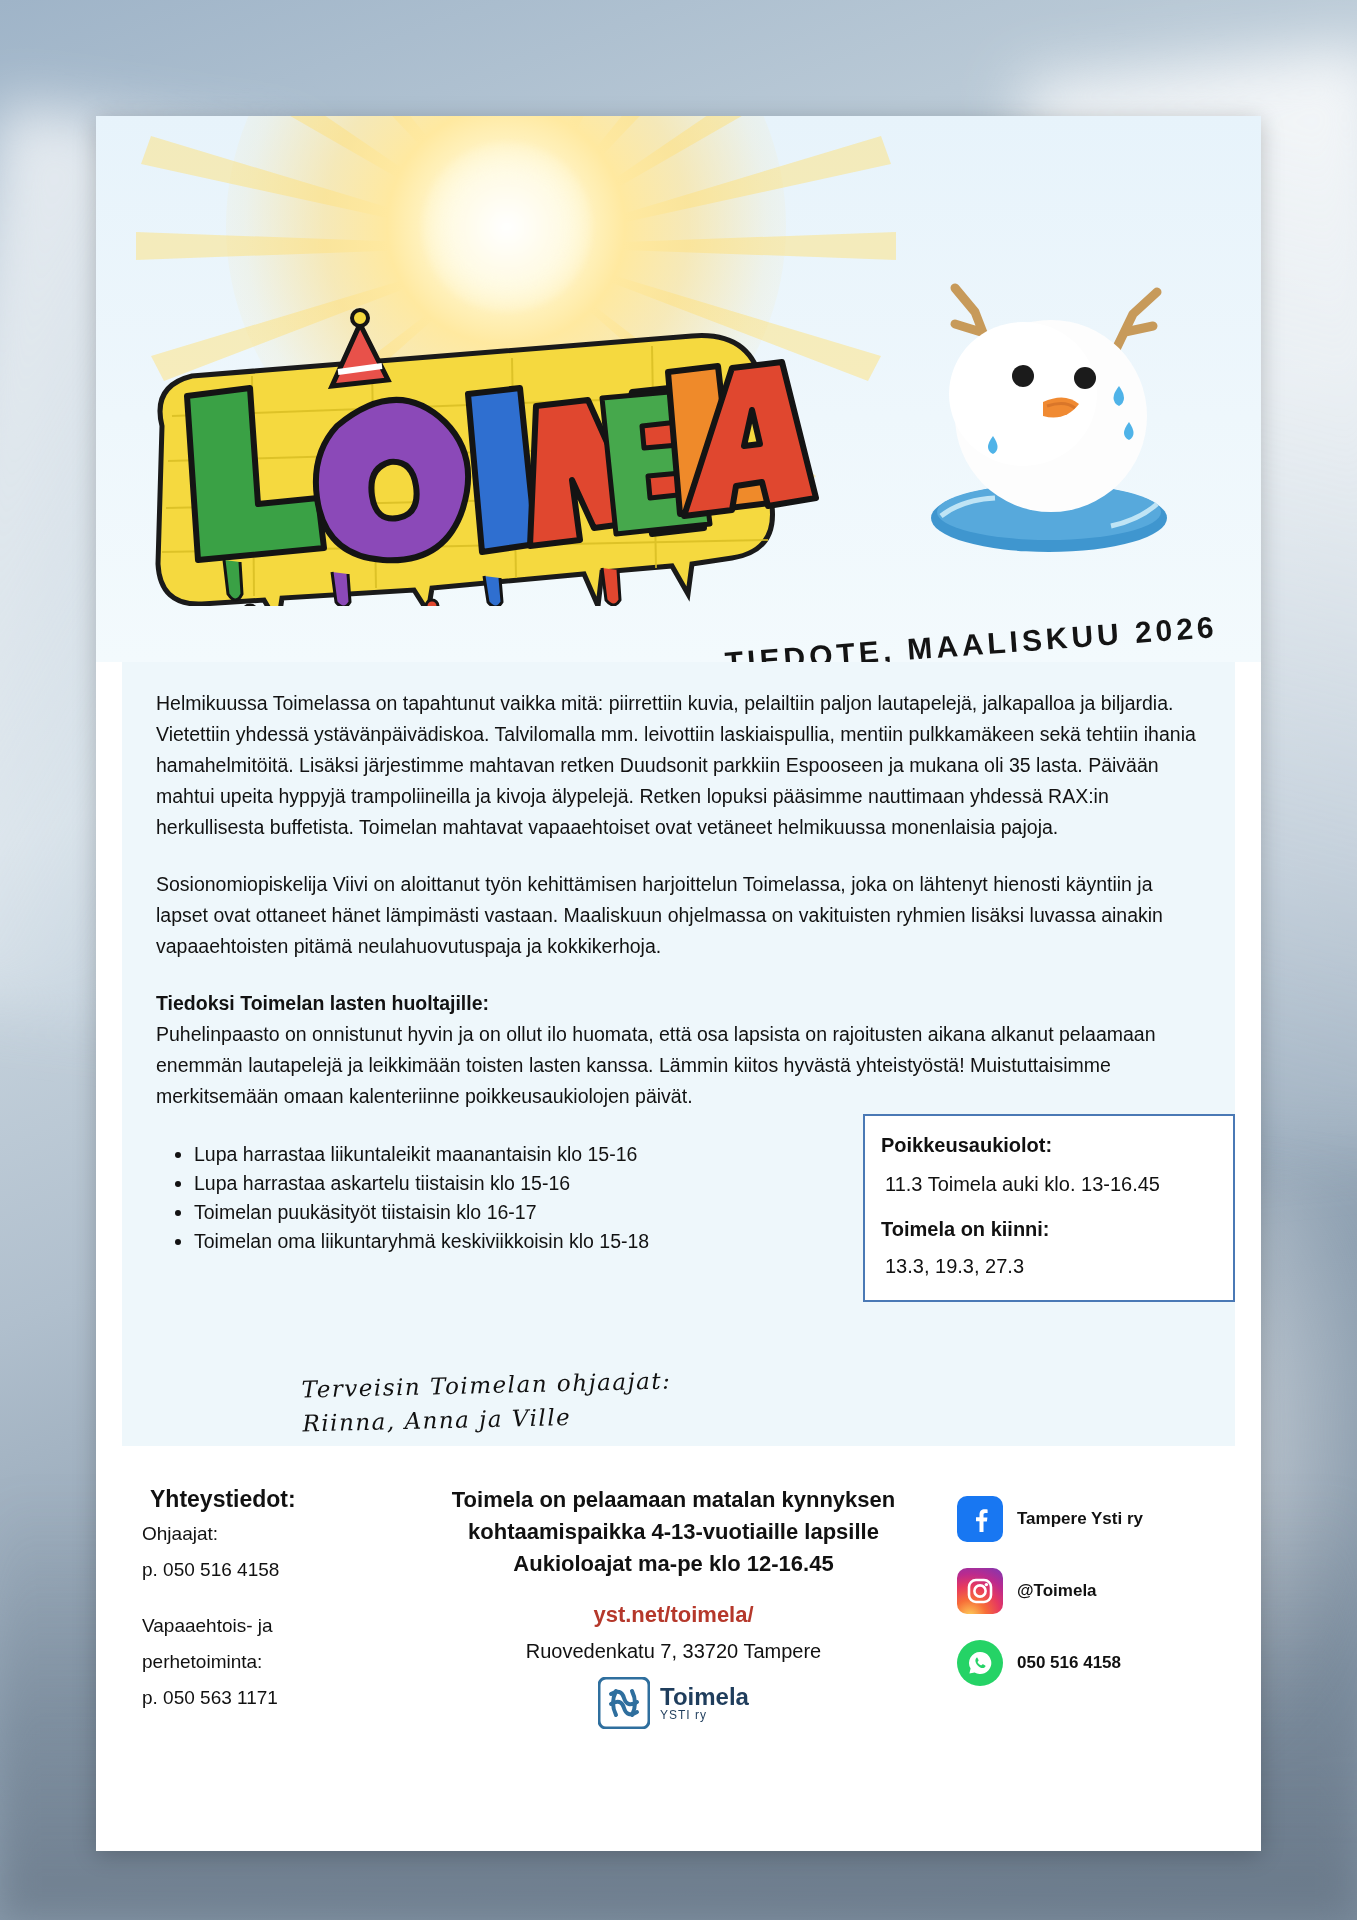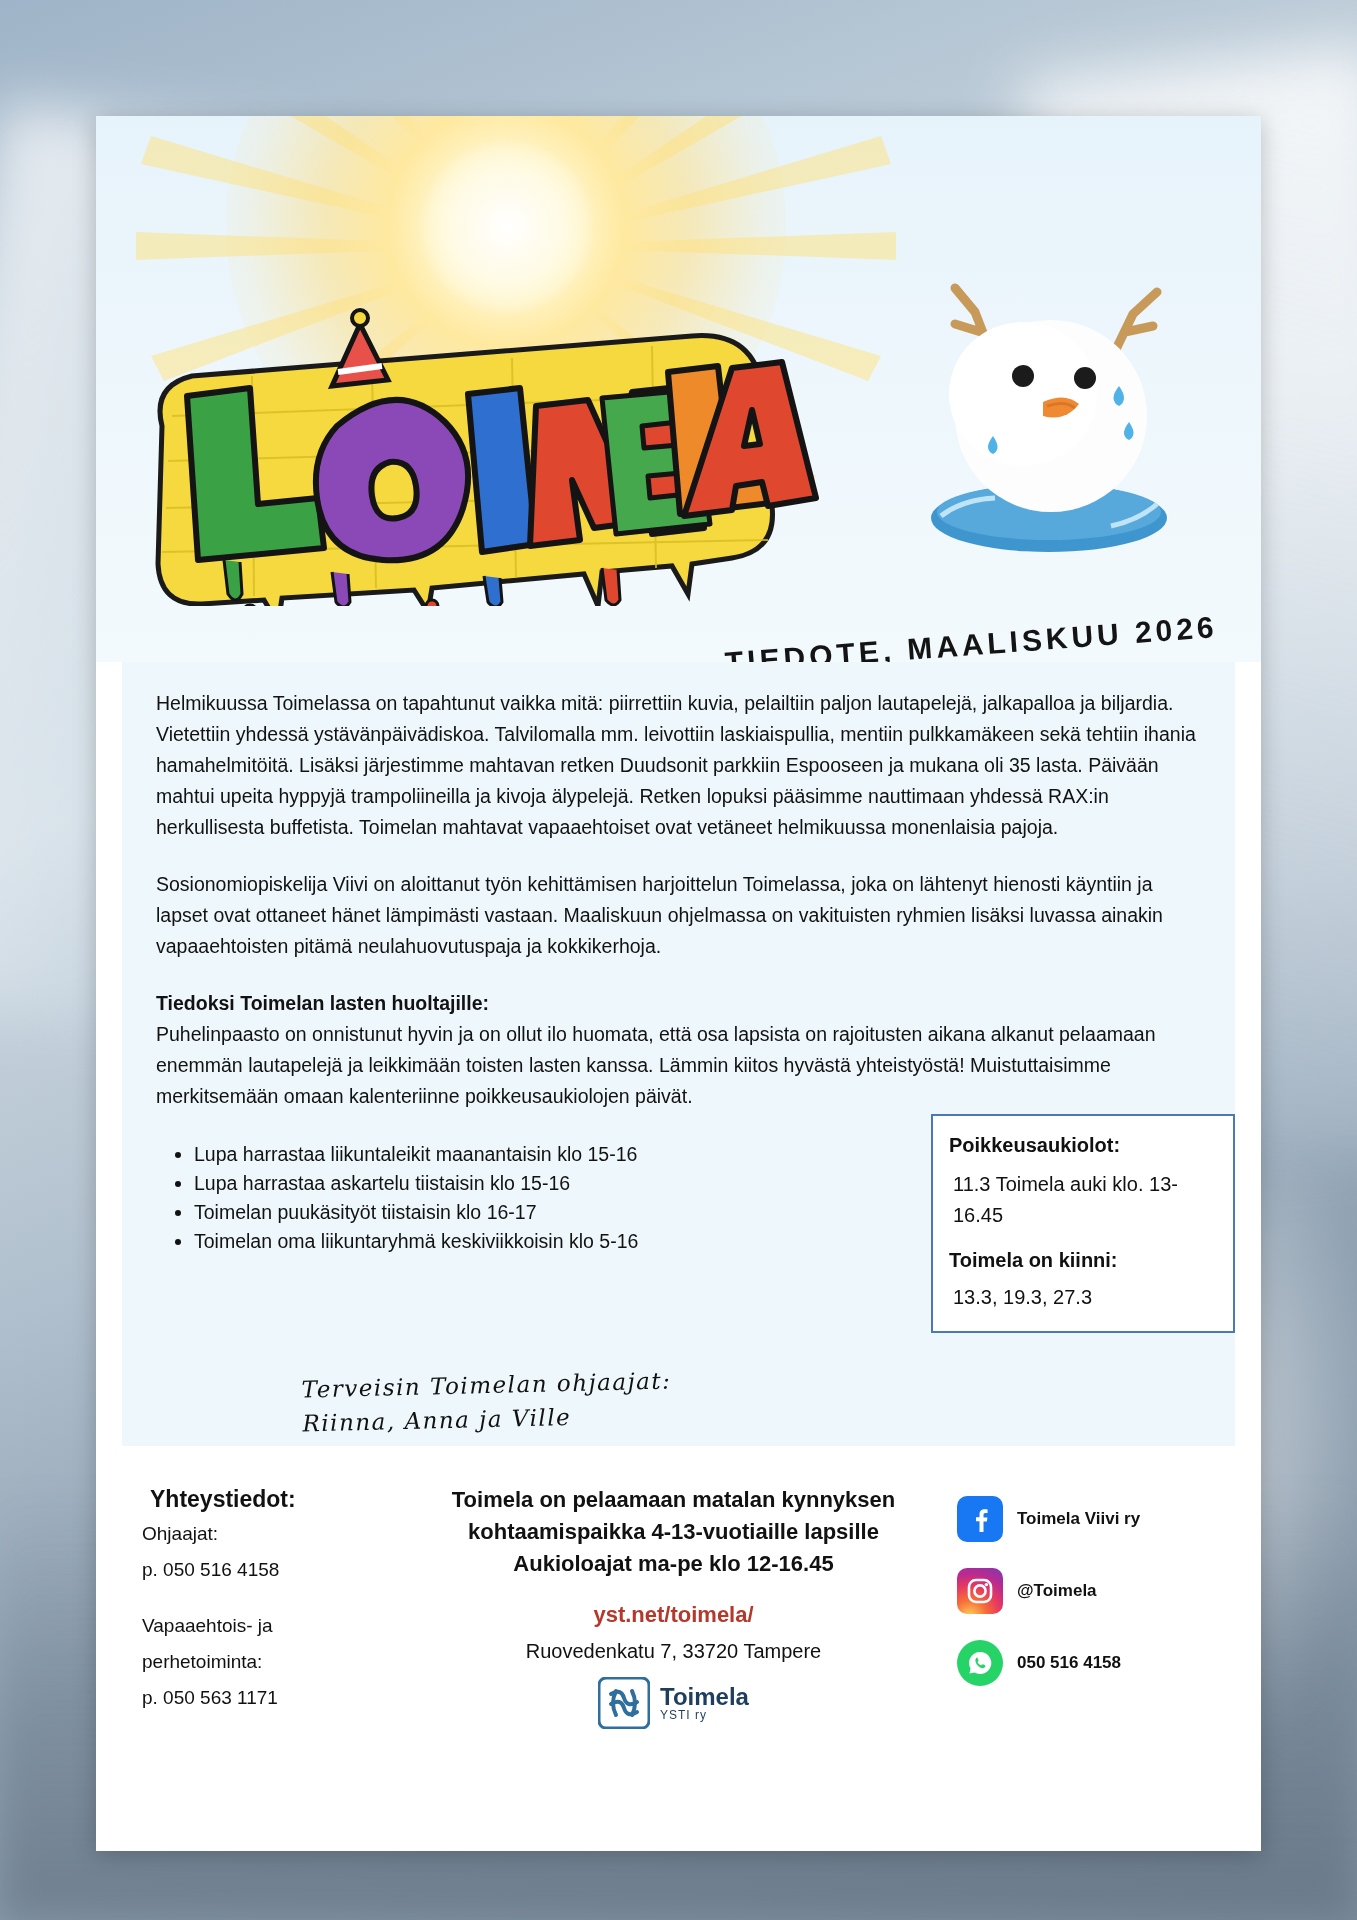--- a/index.html
+++ b/index.html
@@ -154,21 +154,21 @@
     line-height: 29px;
     color: #121212;
   }
   .list li { margin: 0; }
 
   
   .notice {
     position: absolute;
     right: 0px;
     top: 452px;
-    width: 304px;
+    width: 372px;
     border: 2px solid #4a79b5;
     background: #ffffff;
     padding: 14px 16px 18px 16px;
     box-sizing: border-box;
   }
   .notice .n-head {
     font-size: 20px;
     font-weight: bold;
     color: #111;
     margin: 0 0 8px 0;
@@ -427,21 +427,21 @@
     <div class="para-gap"></div>
     <p>Sosionomiopiskelija Viivi on aloittanut työn kehittämisen harjoittelun Toimelassa, joka on lähtenyt hienosti käyntiin ja lapset ovat ottaneet hänet lämpimästi vastaan. Maaliskuun ohjelmassa on vakituisten ryhmien lisäksi luvassa ainakin vapaaehtoisten pitämä neulahuovutuspaja ja kokkikerhoja.</p>
     <div class="para-gap"></div>
     <p class="bold-head">Tiedoksi Toimelan lasten huoltajille:</p>
     <p>Puhelinpaasto on onnistunut hyvin ja on ollut ilo huomata, että osa lapsista on rajoitusten aikana alkanut pelaamaan enemmän lautapelejä ja leikkimään toisten lasten kanssa. Lämmin kiitos hyvästä yhteistyöstä! Muistuttaisimme merkitsemään omaan kalenteriinne poikkeusaukiolojen päivät.</p>
     <div class="para-gap"></div>
     <ul class="list">
       <li>Lupa harrastaa liikuntaleikit maanantaisin klo 15-16</li>
       <li>Lupa harrastaa askartelu tiistaisin klo 15-16</li>
       <li>Toimelan puukäsityöt tiistaisin klo 16-17</li>
-      <li>Toimelan oma liikuntaryhmä keskiviikkoisin klo 5-16</li>
+      <li>Toimelan oma liikuntaryhmä keskiviikkoisin klo 15-18</li>
     </ul>
 
     <div class="handwriting">
       <div>Terveisin Toimelan ohjaajat:</div>
       <div>Riinna, Anna ja Ville</div>
     </div>
 
     <div class="notice">
       <p class="n-head">Poikkeusaukiolot:</p>
       <p class="n-line">11.3 Toimela auki klo. 13-16.45</p>
@@ -485,21 +485,21 @@
       </div>
     </div>
 
     <div class="f-col-right">
       <div class="social">
         <span class="sicon fb">
           <svg width="26" height="26" viewBox="0 0 26 26">
               <path d="M16.5,26 V15.6 h3.4 l0.5,-4 h-3.9 V9 c0,-1.2 0.3,-2 2,-2 h2.1 V3.4 C20.3,3.3 19,3.2 17.6,3.2 c-3,0 -5.1,1.8 -5.1,5.2 v2.9 H9 v4 h3.5 V26 Z" fill="#ffffff"></path>
             </svg>
         </span>
-        <span class="label">Toimela Viivi ry</span>
+        <span class="label">Tampere Ysti ry</span>
       </div>
       <div class="social">
         <span class="sicon ig">
           <svg width="28" height="28" viewBox="0 0 28 28">
             <rect x="3" y="3" width="22" height="22" rx="7" fill="none" stroke="#ffffff" stroke-width="2.6"></rect>
             <circle cx="14" cy="14" r="5.6" fill="none" stroke="#ffffff" stroke-width="2.6"></circle>
             <circle cx="20.4" cy="7.6" r="1.7" fill="#ffffff"></circle>
           </svg>
         </span>
         <span class="label">@Toimela</span>

